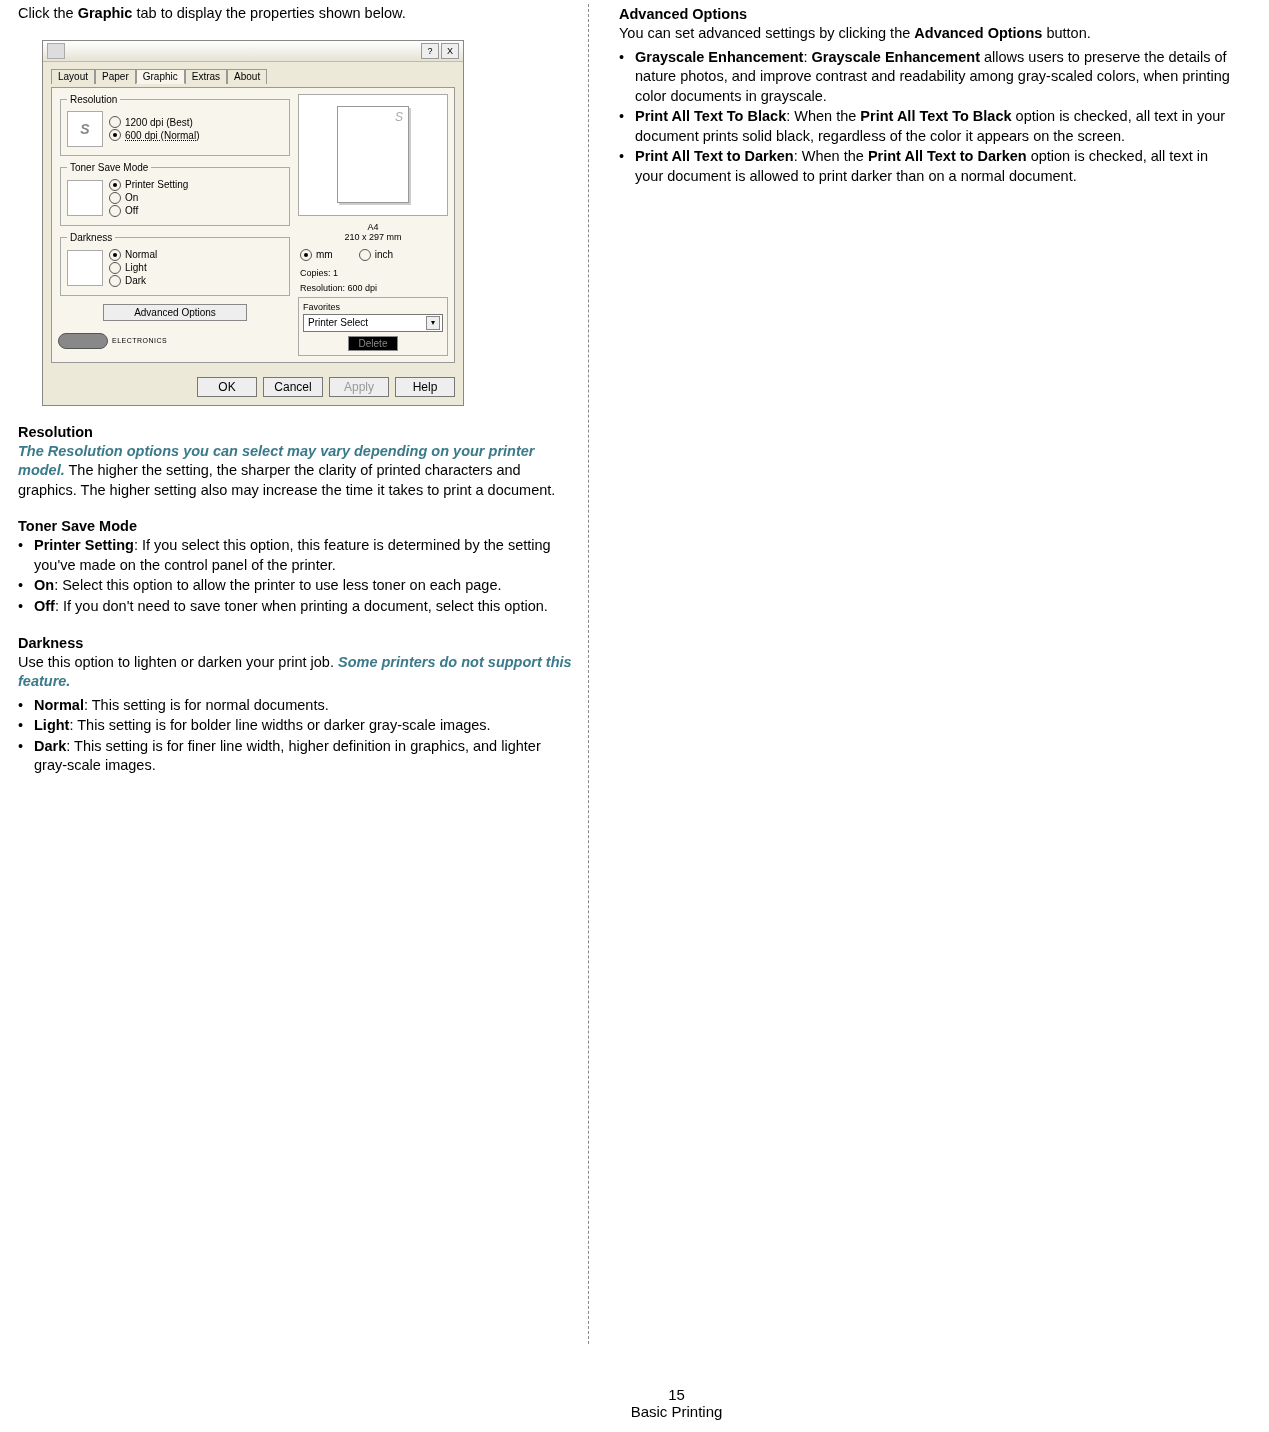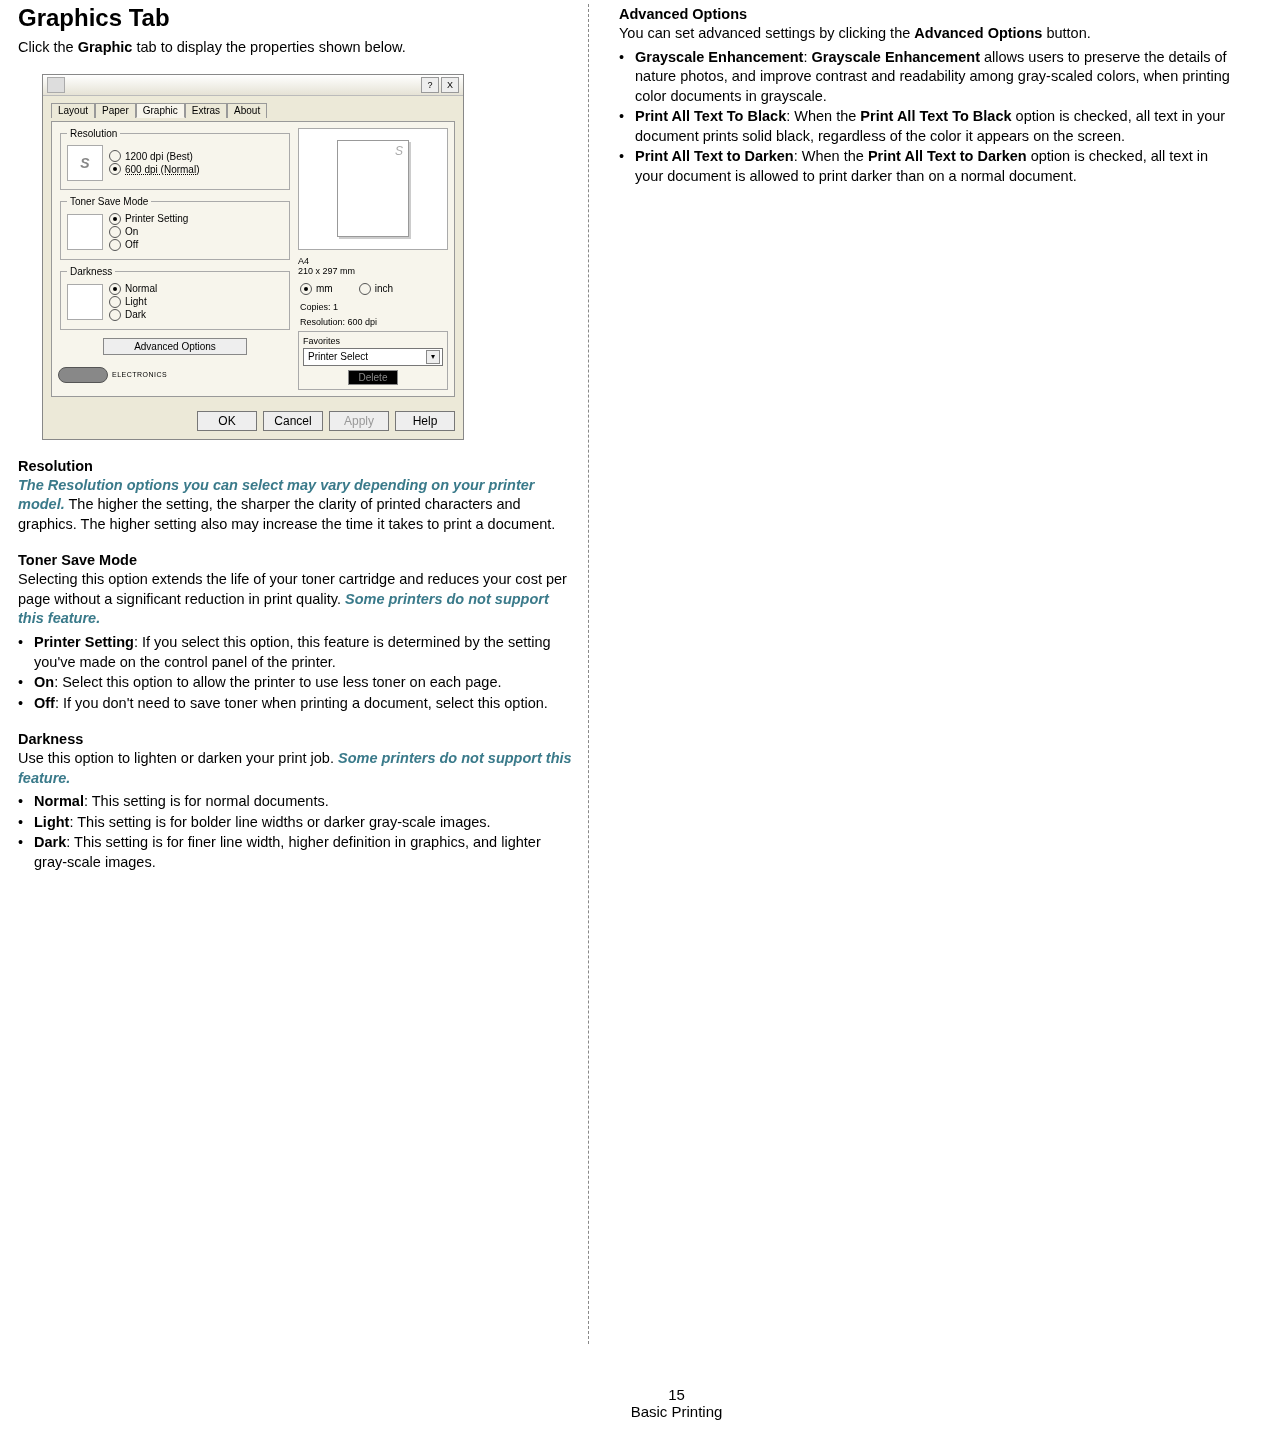--- a/index.html
+++ b/index.html
@@ -94,21 +94,21 @@
   fieldset.grp legend { font-size:10px; padding:0 3px; }
   .grp-row { display:flex; align-items:center; gap:6px; margin:2px 0; }
   .thumb { width:34px; height:34px; background:#fff; border:1px solid #aaa; display:flex; align-items:center; justify-content:center; font-size:14px; font-weight:bold; font-style:italic; color:#888; }
   .radios { display:flex; flex-direction:column; gap:1px; }
   .radio-row { display:flex; align-items:center; gap:4px; font-size:10px; }
   .radio { width:10px; height:10px; border:1px solid #555; border-radius:50%; display:inline-flex; align-items:center; justify-content:center; }
   .radio.sel::after { content:""; width:4px; height:4px; background:#000; border-radius:50%; }
   .preview-box { border:1px solid #aaa; background:#fff; height:120px; display:flex; align-items:center; justify-content:center; position:relative; }
   .preview-page { width:70px; height:95px; border:1px solid #999; background:#fff; box-shadow:2px 2px 0 #ccc; display:flex; align-items:flex-start; justify-content:flex-end; }
   .preview-page span { font-size:12px; font-style:italic; color:#aaa; margin:3px 5px 0 0; }
-  .rc-label { text-align:left; font-size:9px; margin-top:2px; }
+  .rc-label { text-align:center; font-size:9px; margin-top:2px; }
   .unit-row { display:flex; gap:26px; font-size:9px; margin:3px 0 2px 2px; }
   .info-line { font-size:9px; margin:1px 0 0 2px; }
   .fav-box { border:1px solid #aaa; padding:4px; }
   .fav-box .lbl { font-size:9px; margin-bottom:2px; }
   .dropdown { border:1px solid #777; background:#fff; height:16px; display:flex; align-items:center; justify-content:space-between; padding:0 2px 0 4px; font-size:10px; }
   .dropdown .arrow { border:1px solid #888; width:12px; height:12px; display:flex; align-items:center; justify-content:center; font-size:8px; background:#eee; }
   .mini-btn { border:1px solid #888; background:#000000; font-size:10px; padding:1px 10px; display:inline-block; margin-top:4px; color:#888; }
   .adv-row { text-align:center; margin-top:2px; }
   .adv-btn { border:1px solid #888; background:#eee; font-size:10px; padding:2px 30px; display:inline-block; }
   .logo-row { display:flex; align-items:center; gap:4px; margin-top:6px; }
@@ -117,21 +117,20 @@
   .btn-row { display:flex; justify-content:flex-end; gap:6px; padding:6px 8px 8px 0; background:#ece9d8; }
   .win-btn { border:1px solid #777; background:#eee; font-size:12px; width:58px; height:18px; display:flex; align-items:center; justify-content:center; }
   .win-btn.dim { color:#999; }
 </style>
 </head>
 <body>
 
 <div class="page">
 
   <div class="col col-left">
-    <h2 class="section-title">Graphics Tab</h2>
     <p>
       <span>Click the </span><span class="bold">Graphic</span><span> tab to display the properties shown below.</span>
     </p>
 
     <div class="dialog-wrap">
       <div class="dialog">
         <div class="titlebar">
           <div class="tb-left"></div>
           <div class="tb-right">
             <div class="tb-btn">?</div>
@@ -251,23 +250,20 @@
         </div>
       </div>
     </div>
 
     <div class="subhead">Resolution</div>
     <p>
       <span class="note">The Resolution options you can select may vary depending on your printer model.</span><span> The higher the setting, the sharper the clarity of printed characters and graphics. The higher setting also may increase the time it takes to print a document.</span>
     </p>
 
     <div class="subhead">Toner Save Mode</div>
-    <p>
-      <span>Selecting this option extends the life of your toner cartridge and reduces your cost per page without a significant reduction in print quality. </span><span class="note">Some printers do not support this feature.</span>
-    </p>
     <div class="bullet-row">
         <div class="bullet-dot">•</div>
         <div class="bullet-body"><span class="bold">Printer Setting</span><span>: If you select this option, this feature is determined by the setting you've made on the control panel of the printer.</span></div>
       </div>
     <div class="bullet-row">
         <div class="bullet-dot">•</div>
         <div class="bullet-body"><span class="bold">On</span><span>: Select this option to allow the printer to use less toner on each page.</span></div>
       </div>
     <div class="bullet-row">
         <div class="bullet-dot">•</div>

